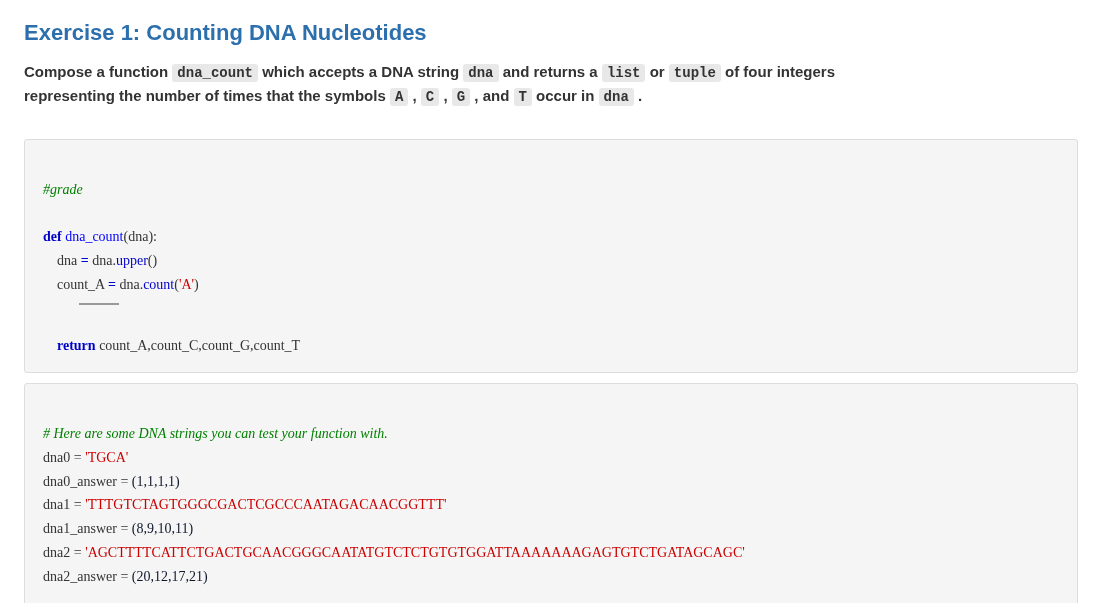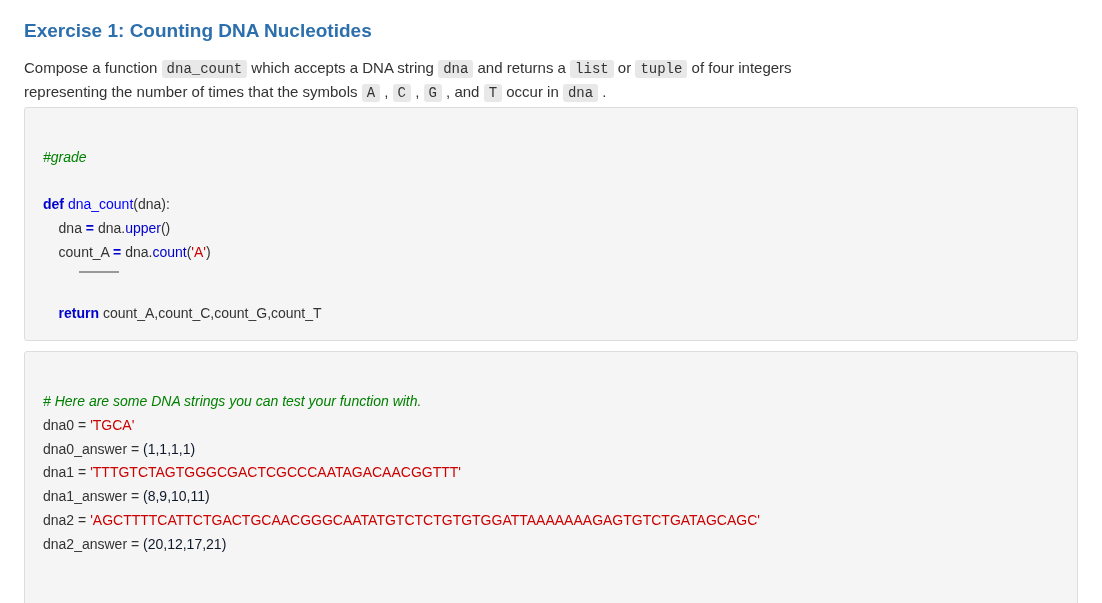--- a/index.html
+++ b/index.html
@@ -12,49 +12,50 @@
       font-family: Arial, sans-serif;
       font-size: 15px;
       color: #333;
       background: #fff;
       width: 1102px;
       min-height: 603px;
       padding: 20px 24px;
     }
 
     h1 {
-      font-size: 19px;
+      font-size: 22px;
       font-weight: bold;
       color: #2c6fad;
       margin-bottom: 14px;
     }
 
     .description {
       font-size: 15px;
       line-height: 1.6;
-      margin-bottom: 2px;
+      margin-bottom: 30px;
       color: #333;
+      font-weight: bold;
     }
 
     .description code, .inline-code {
       background: #e8e8e8;
       border-radius: 3px;
       padding: 1px 5px;
       font-family: 'Courier New', Courier, monospace;
       font-size: 14px;
       color: #333;
     }
 
     .code-block {
       background: #f5f5f5;
       border: 1px solid #ddd;
       border-radius: 3px;
       padding: 14px 18px;
       margin-bottom: 10px;
-      font-family: Liberation Sans, sans-serif;
+      font-family: Liberation Serif, serif;
       font-size: 14px;
       line-height: 1.7;
       white-space: pre;
       overflow-x: auto;
     }
 
     .c-comment { color: #008000; font-style: italic; }
     .c-keyword { color: #0000cc; font-weight: bold; }
     .c-funcname { color: #0000ff; }
     .c-string { color: #cc0000; }

